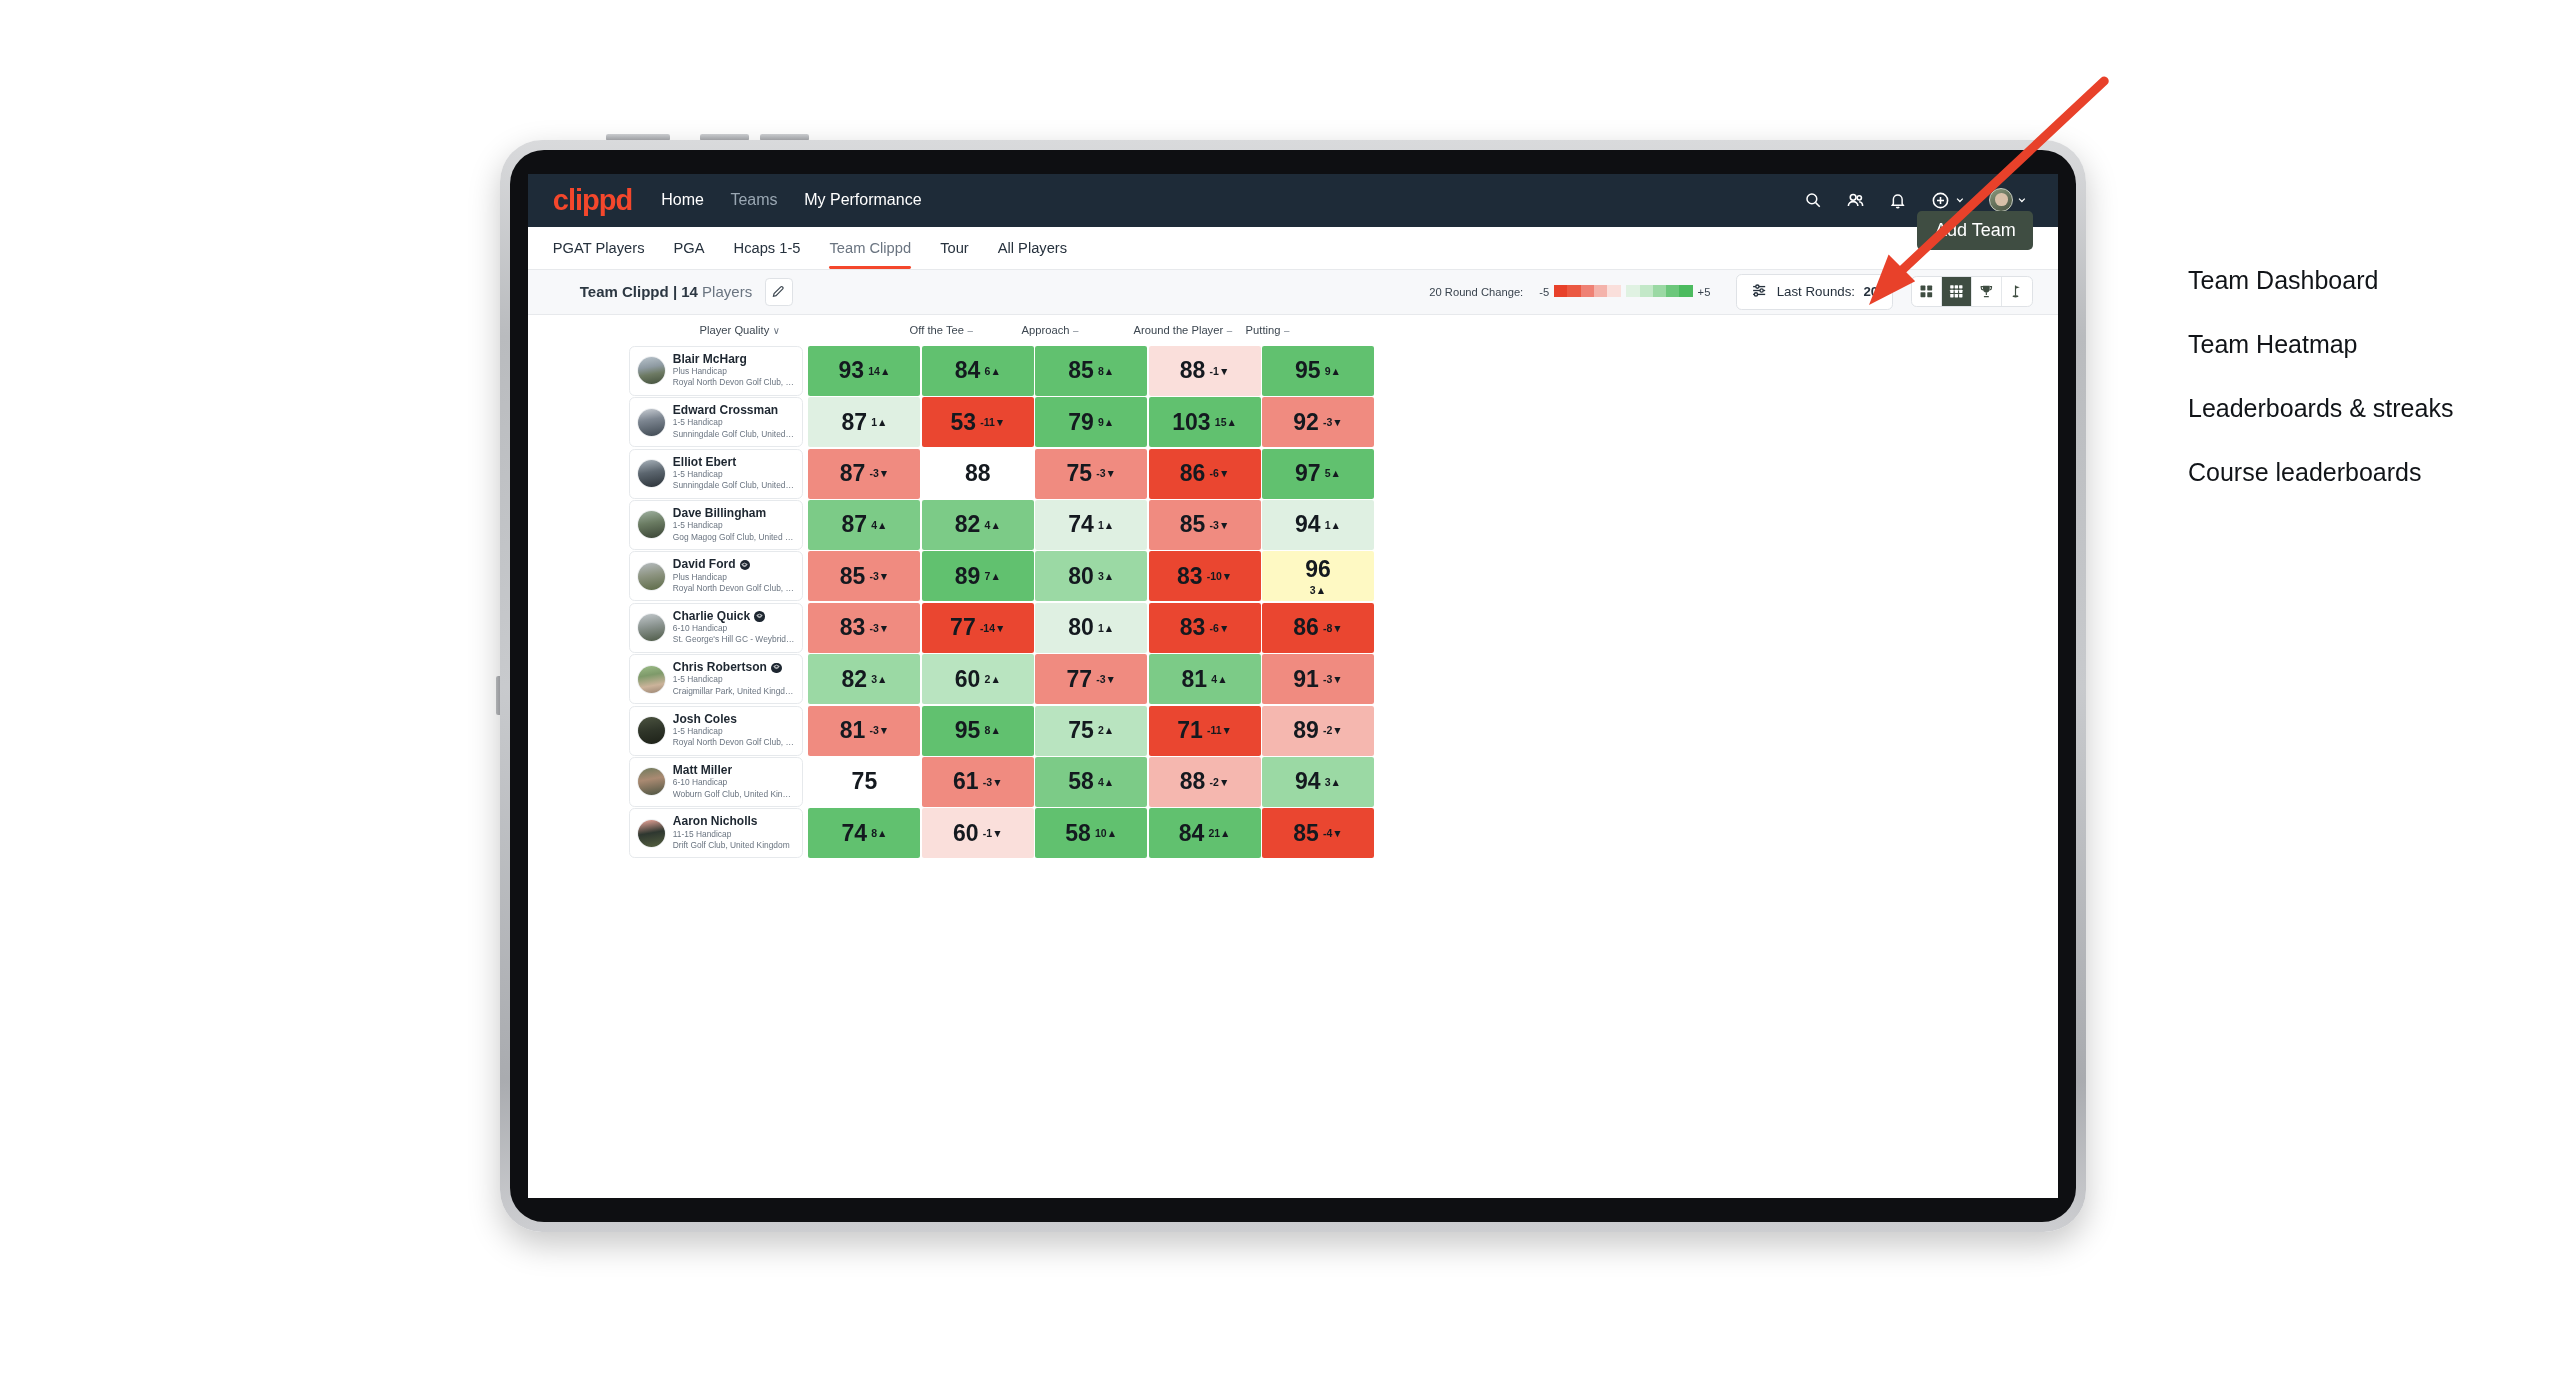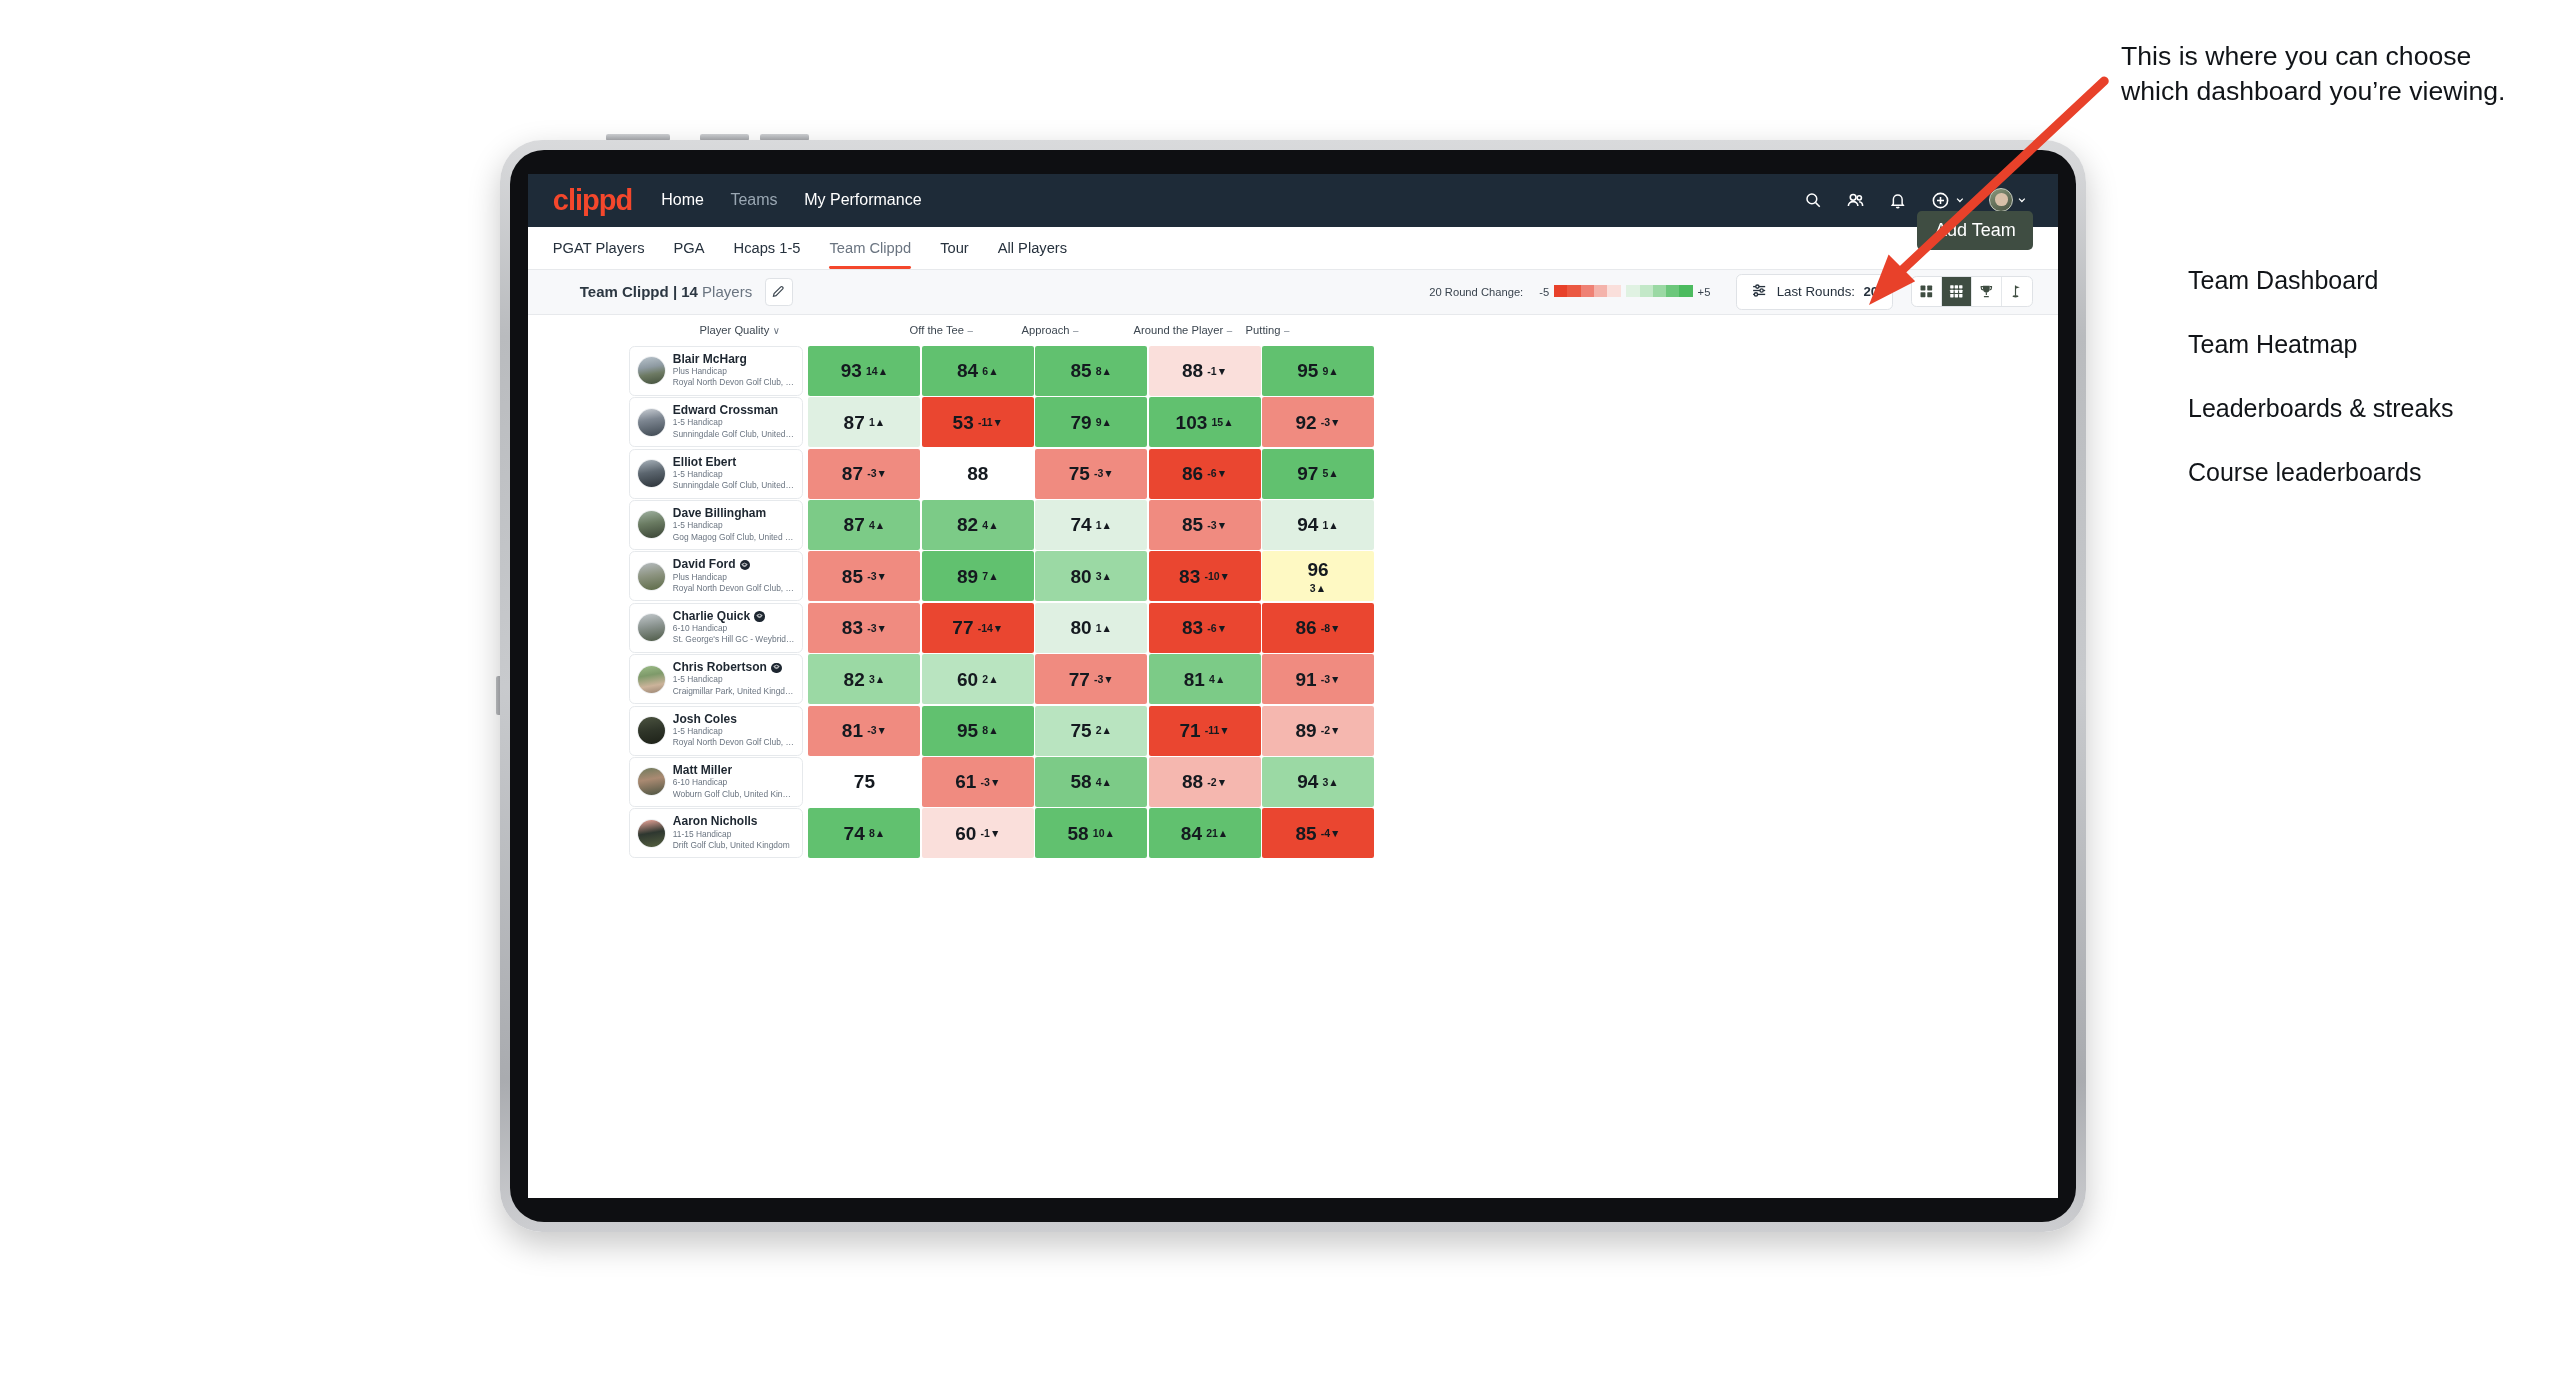--- a/index.html
+++ b/index.html
@@ -157,21 +157,21 @@
   .phand { font-size: 8.4px; color: #6a7480; line-height: 1.35; white-space: nowrap; }
   .pclub { font-size: 8.4px; color: #6a7480; line-height: 1.35;
            white-space: nowrap; overflow: hidden; text-overflow: ellipsis; max-width: 125px; }
 
   .cells { display: flex; margin-left: 5.6px; }
   .cell {
     width: 112px; margin-right: 1.4px; border-radius: 2.1px;
     display: flex; align-items: center; justify-content: center;
     gap: 4.2px;
   }
-  .cval { font-size: 19px; font-weight: 700; color: #14191f; line-height: 1; }
+  .cval { font-size: 23px; font-weight: 700; color: #14191f; line-height: 1; }
   .cdel { font-size: 10.5px; font-weight: 700; color: #14191f; line-height: 1; }
 
   
   #ann-text {
     position: absolute; left: 2121px; top: 39px; width: 420px;
     font-size: 26.6px; line-height: 1.32; color: #111418;
   }
   #ann-list { position: absolute; left: 2188px; top: 266px; width: 392px; }
   .ann-item { font-size: 25px; color: #111418; margin-bottom: 35px; white-space: nowrap; }
   #arrow { position: absolute; left: 1848px; top: 74px; width: 266px; height: 252px; }
@@ -721,21 +721,20 @@
                   </div>
                 </div>
               </div>
             </div>
         </div>
 
       </div>
     </div>
   </div>
 
-  <div id="ann-text">This is where you can choose which dashboard you’re viewing.</div>
   <svg id="arrow" viewBox="0 0 380 360">
     <g id="arrow-g">
         <path id="arrow-shaft" d="M366 10 L56 300" stroke-width="13" stroke-linecap="round" fill="none" stroke="#e8412a"></path>
     <path id="arrow-head" d="M30 330 L96 296 L58 258 Z" fill="#e8412a"></path>
       </g>
   </svg>
   <div id="ann-list">
     <div class="ann-item">Team Dashboard</div>
     <div class="ann-item">Team Heatmap</div>
     <div class="ann-item">Leaderboards &amp; streaks</div>

